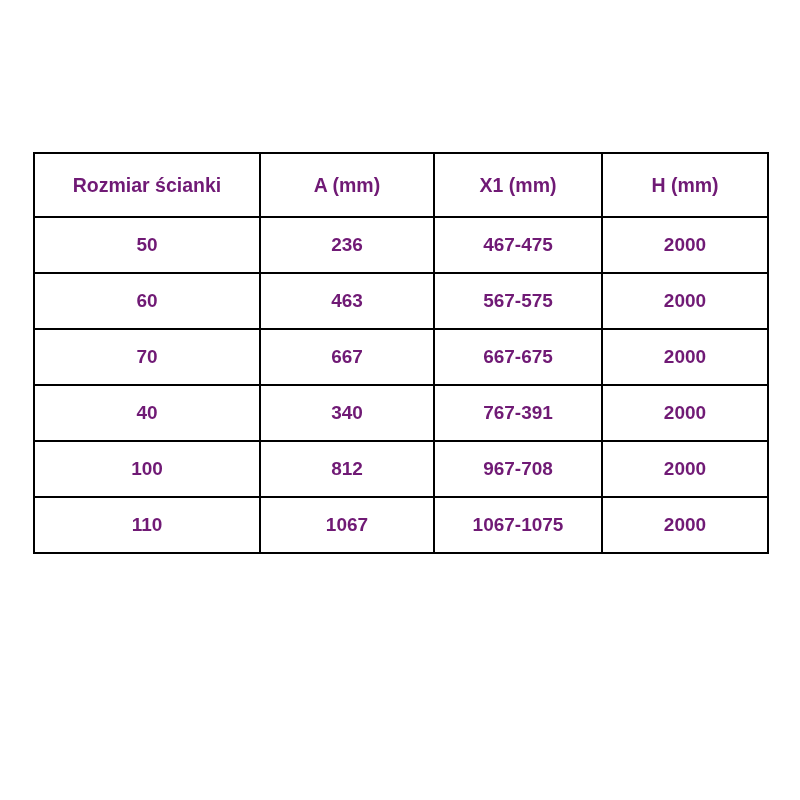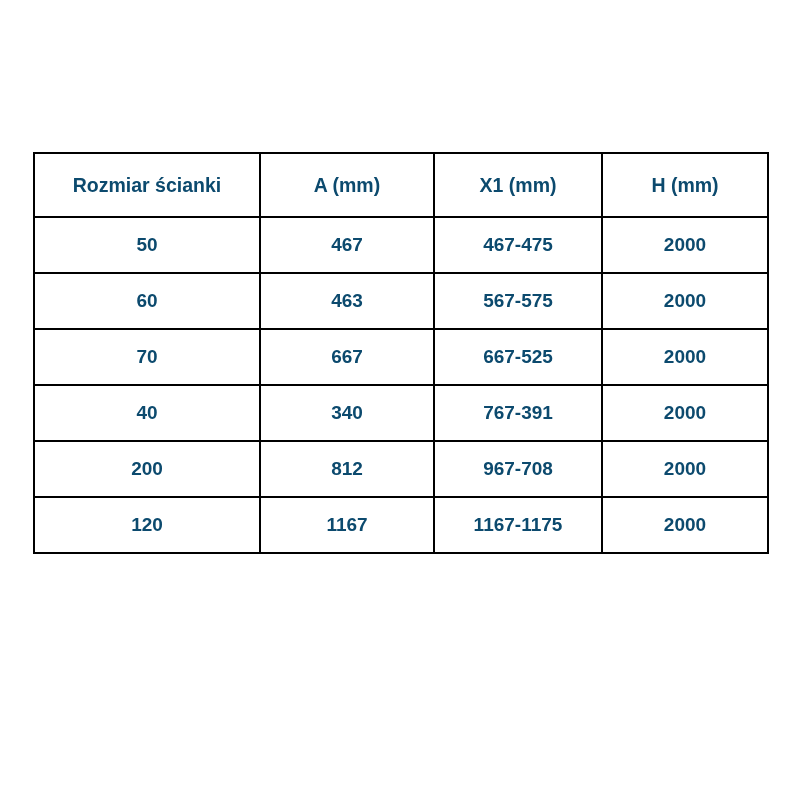--- a/index.html
+++ b/index.html
@@ -32,21 +32,21 @@
     border-collapse: collapse;
     width: 734px;
     table-layout: fixed;
   }
   table.spec th,
   table.spec td {
     border: 2px solid #000000;
     text-align: center;
     vertical-align: middle;
     font-size: 19px;
-    color: #0c4a6e;
+    color: #701a75;
     padding: 0;
     height: 54px;
     line-height: 1.15;
   }
   table.spec thead th {
     font-weight: bold;
     height: 62px;
     font-size: 19.5px;
   }
   table.spec tbody td {
@@ -73,50 +73,50 @@
         <tr>
           <th>Rozmiar ścianki</th>
           <th>A (mm)</th>
           <th>X1 (mm)</th>
           <th>H (mm)</th>
         </tr>
       </thead>
       <tbody>
         <tr>
           <td>50</td>
-          <td>467</td>
+          <td>236</td>
           <td>467-475</td>
           <td>2000</td>
         </tr>
         <tr>
           <td>60</td>
           <td>463</td>
           <td>567-575</td>
           <td>2000</td>
         </tr>
         <tr>
           <td>70</td>
           <td>667</td>
-          <td>667-525</td>
+          <td>667-675</td>
           <td>2000</td>
         </tr>
         <tr>
           <td>40</td>
           <td>340</td>
           <td>767-391</td>
           <td>2000</td>
         </tr>
         <tr>
-          <td>200</td>
+          <td>100</td>
           <td>812</td>
           <td>967-708</td>
           <td>2000</td>
         </tr>
         <tr>
-          <td>120</td>
-          <td>1167</td>
-          <td>1167-1175</td>
+          <td>110</td>
+          <td>1067</td>
+          <td>1067-1075</td>
           <td>2000</td>
         </tr>
       </tbody>
     </table>
   </div>
 </div>
 
 </body></html>

